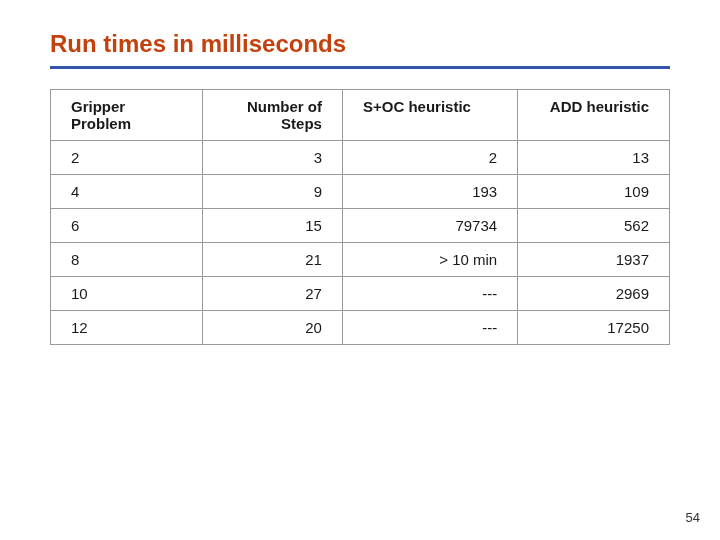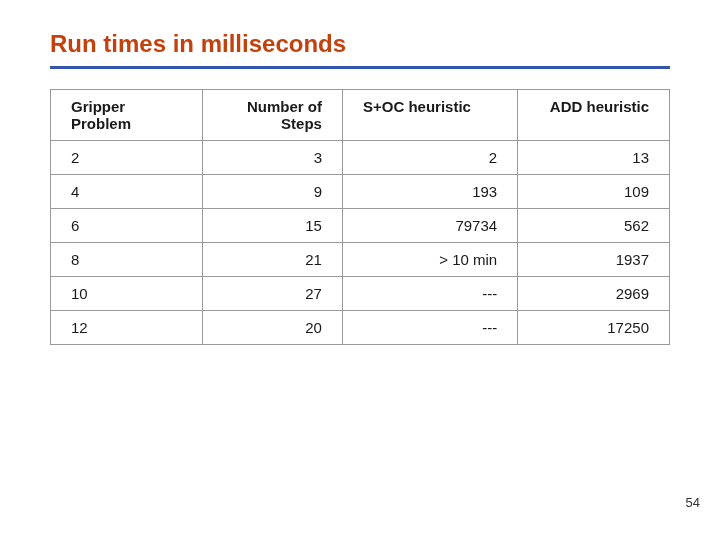--- a/index.html
+++ b/index.html
@@ -72,21 +72,21 @@
       width: 150px;
     }
 
     .col-add {
       width: 130px;
       text-align: right;
     }
 
     .page-number {
       position: absolute;
-      bottom: 30px;
+      bottom: 15px;
       right: 20px;
       font-size: 13px;
       color: #333;
     }
   </style>
 </head>
 <body>
 
 <div class="page-container">
   <h1 class="page-title">Run times in milliseconds</h1>

